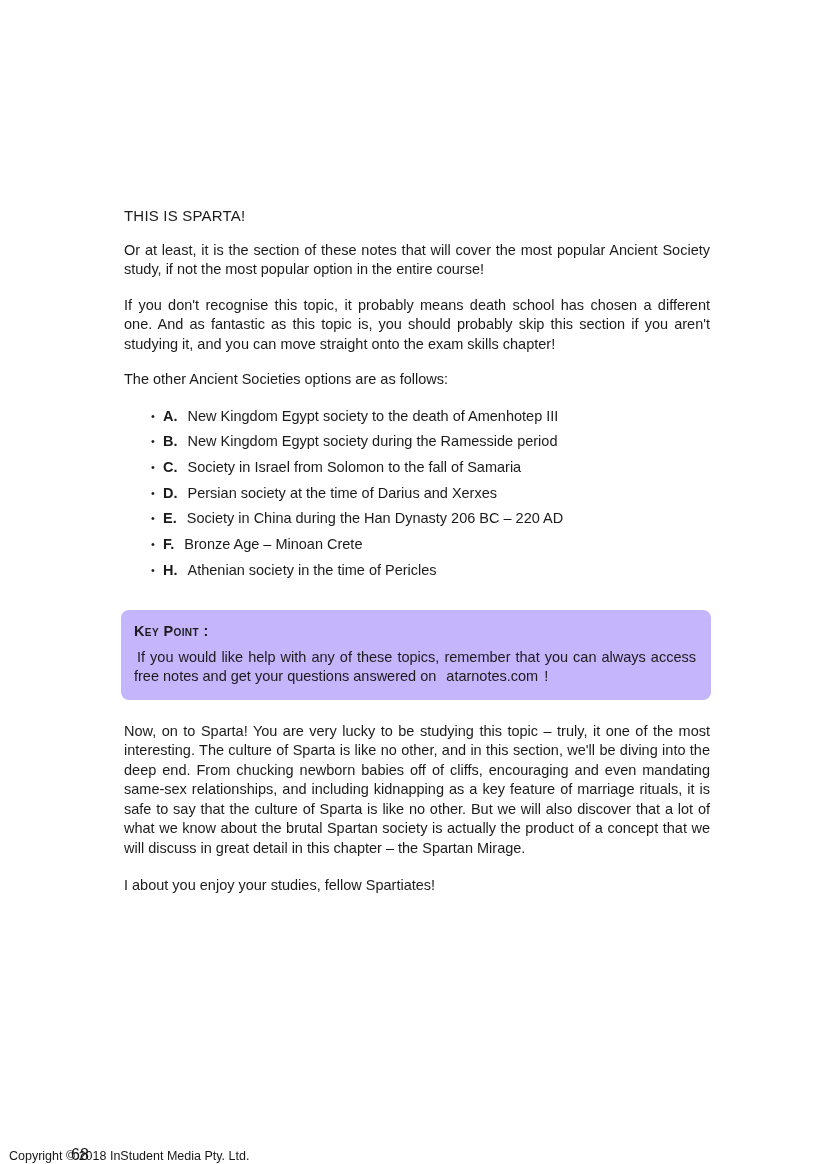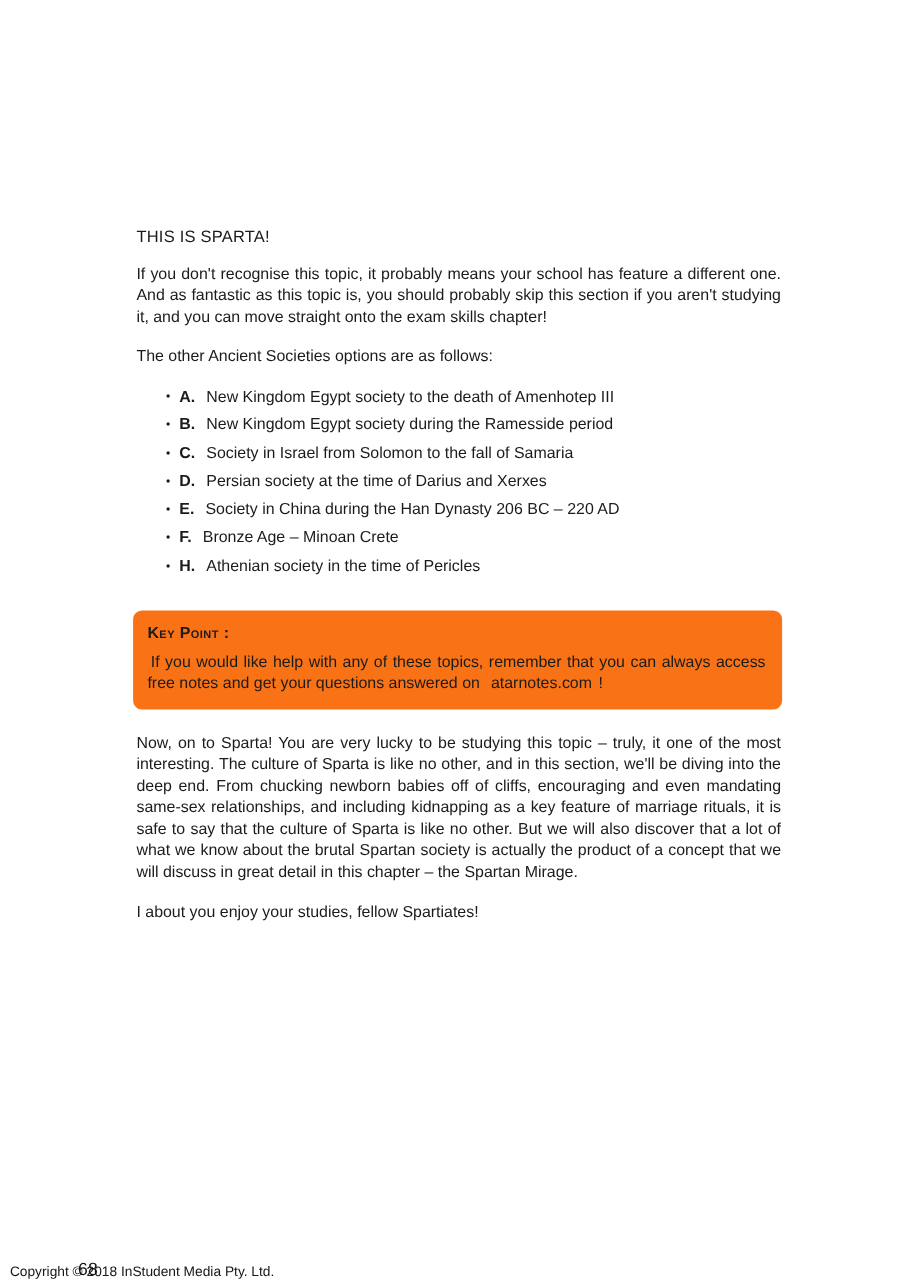--- a/index.html
+++ b/index.html
@@ -48,21 +48,21 @@
   }
   ul.options li .bullet {
     position: absolute;
     left: 24px;
     top: 0;
     font-size: 11px;
     line-height: 19.7px;
   }
   .opt-letter { font-weight: bold; }
   .keypoint {
-    background: #f97316;
+    background: #c4b5fd;
     border-radius: 8px;
     padding: 9px 12px 10px 10px;
     margin: 0 2px 19px 0;
   }
   .keypoint-label {
     font-weight: bold;
     font-variant: small-caps;
     letter-spacing: 0.4px;
     font-size: 14.5px;
   }
@@ -102,22 +102,23 @@
   }
 </style>
 </head>
 <body>
 
 <div class="page">
   <div class="content">
 
     <h1 class="page-title">THIS IS SPARTA!</h1>
 
+    <p class="para">Or at least, it is the section of these notes that will cover the most popular Ancient Society study, if not the most popular option in the entire course!</p>
 
-    <p class="para">If you don't recognise this topic, it probably means your school has feature a different one. And as fantastic as this topic is, you should probably skip this section if you aren't studying it, and you can move straight onto the exam skills chapter!</p>
+    <p class="para">If you don't recognise this topic, it probably means death school has chosen a different one. And as fantastic as this topic is, you should probably skip this section if you aren't studying it, and you can move straight onto the exam skills chapter!</p>
 
     <p class="list-intro">The other Ancient Societies options are as follows:</p>
 
     <ul class="options">
       <li>
         <span class="bullet">•</span>
         <span class="opt-letter">A.</span>
         <span>New Kingdom Egypt society to the death of Amenhotep III</span>
       </li>
       <li>

